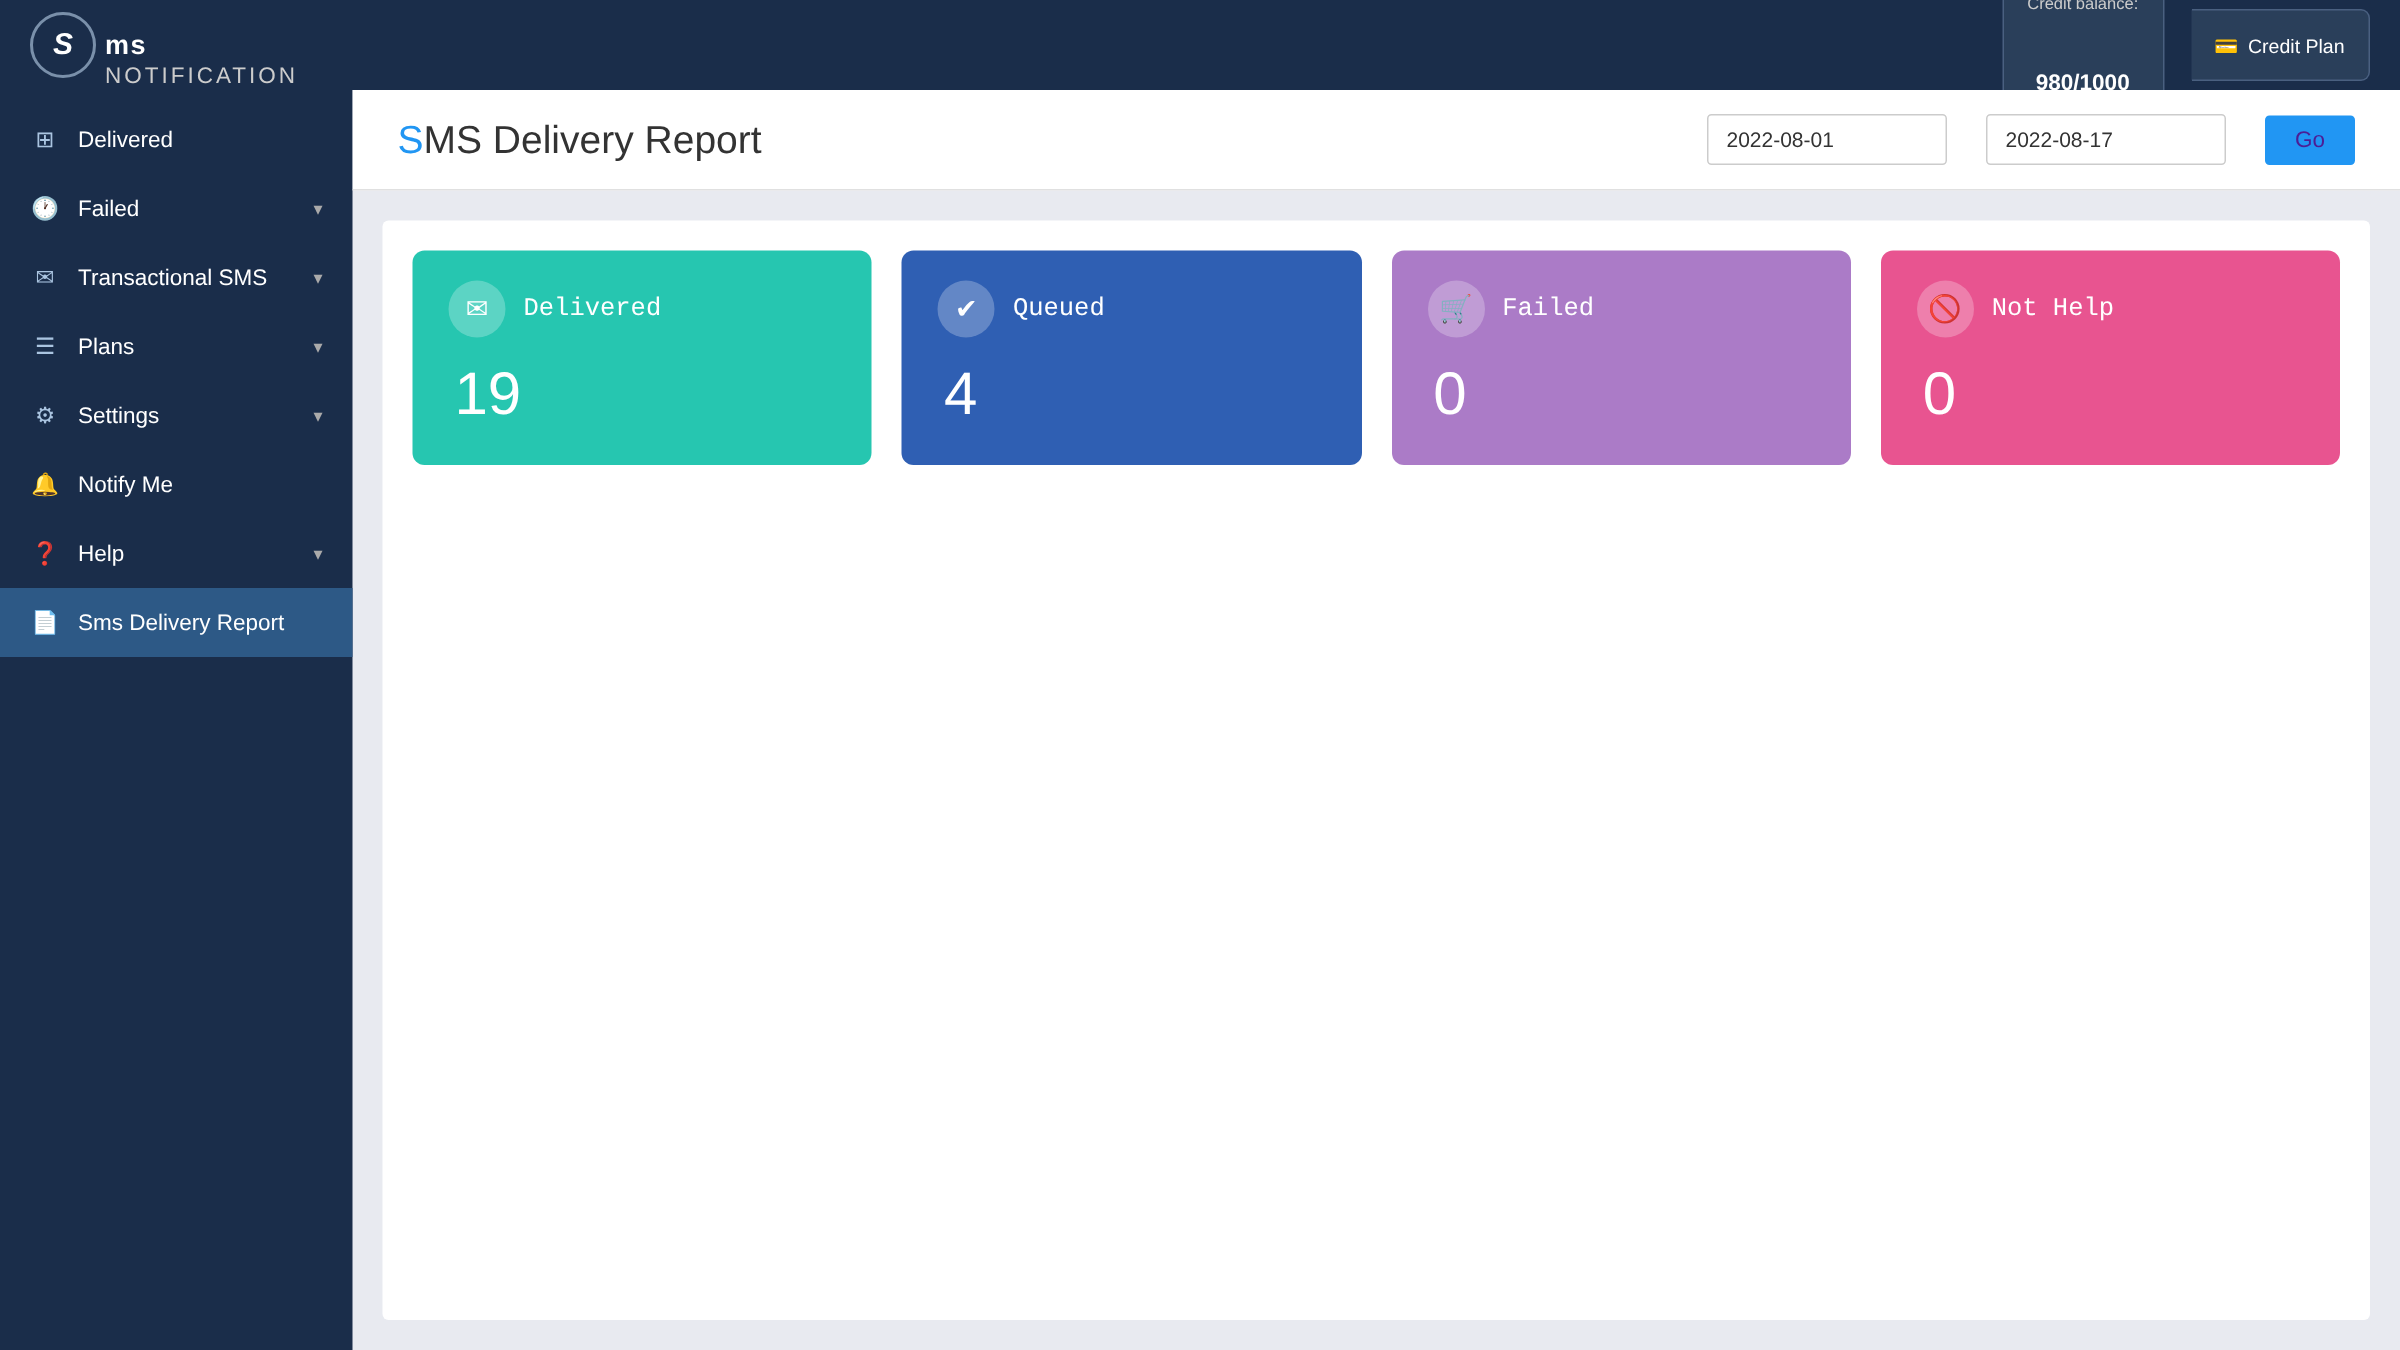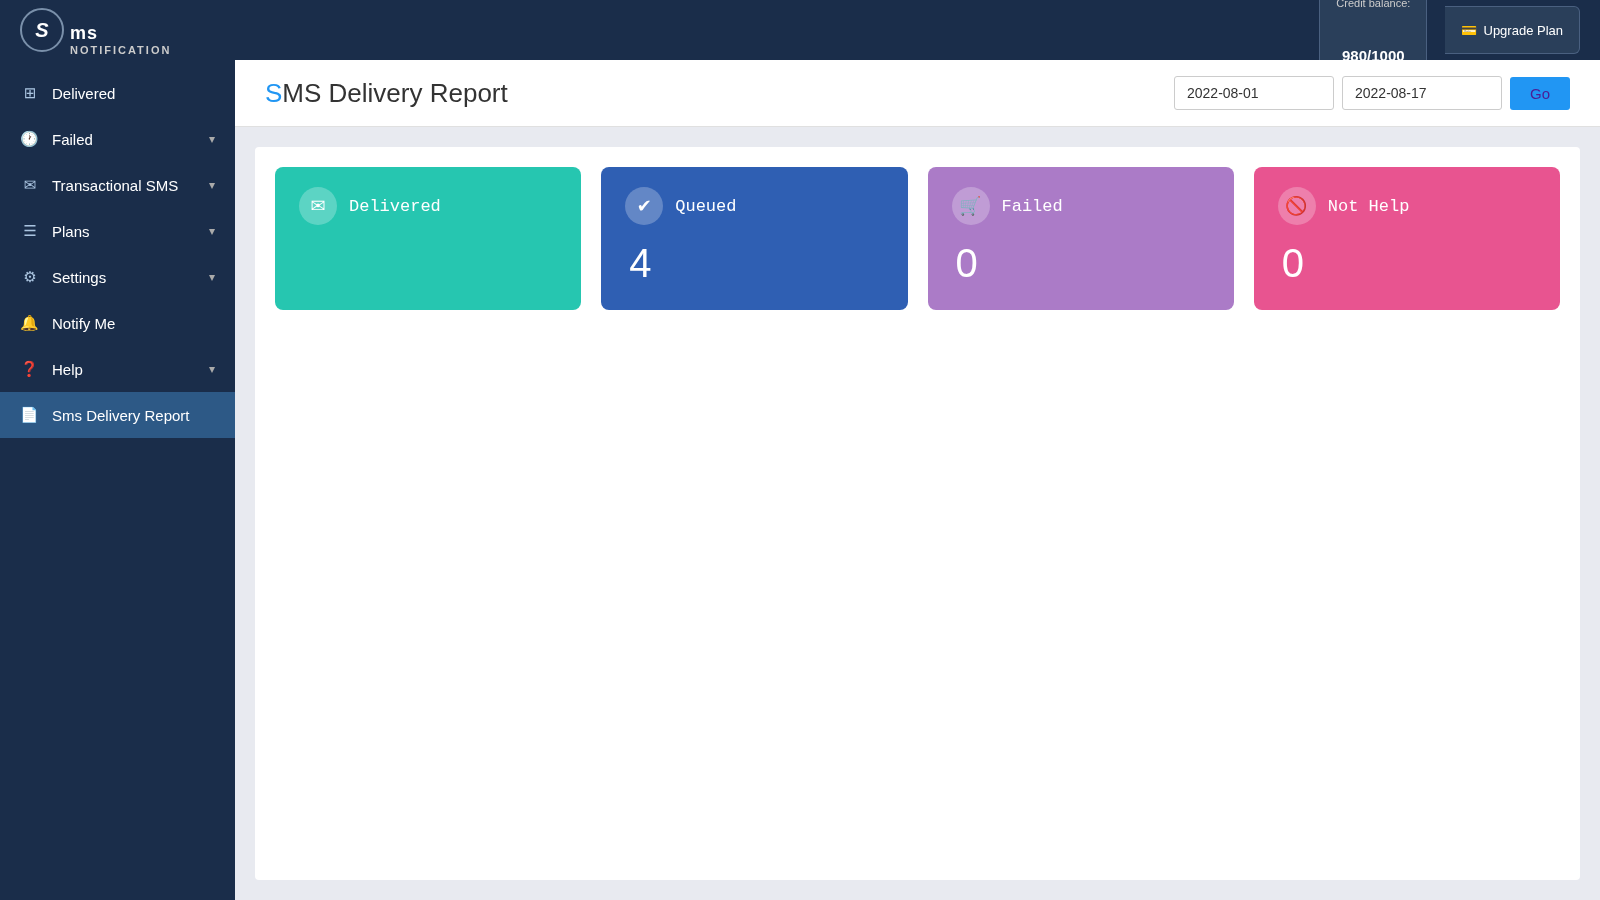--- a/index.html
+++ b/index.html
@@ -20,25 +20,24 @@
       font-size: 12px;
       line-height: 1.2;
       margin-top: 20px;
     }
     .logo-text .sms-big {
       font-size: 18px;
       font-weight: bold;
       letter-spacing: 1px;
     }
     .logo-text .notif-small {
-      font-size: 11px;
+      font-size: 15px;
       letter-spacing: 2px;
       text-transform: uppercase;
       color: #ccc;
-      font-weight: bold;
     }
 
     .header-right {
       display: flex;
       align-items: center;
       gap: 18px;
     }
     .credit-balance-box {
       background: #2a3f5a;
       border: 1px solid #4a6080;
@@ -130,21 +129,21 @@
     }
     .page-title {
       font-size: 26px;
       color: #333;
       font-weight: 400;
     }
     .page-title span.accent { color: #2196F3; }
     .date-filters {
       display: flex;
       align-items: center;
-      gap: 8px;
+      gap: 26px;
       border-radius: 12px;
     }
     .date-input {
       border: 1px solid #ccc;
       padding: 8px 12px;
       font-size: 14px;
       border-radius: 3px;
       color: #333;
       width: 160px;
     }
@@ -245,21 +244,21 @@
     </div>
   </div>
 
   <div class="header-right">
     <div class="credit-balance-box">
       <div class="label">Credit balance:</div>
       <div class="amount">980/1000</div>
     </div>
     <button class="upgrade-btn">
       <span>💳</span>
-      <span>Upgrade Plan</span>
+      <span>Credit Plan</span>
     </button>
   </div>
 </div>
 
 <div class="main-layout">
 
   <nav class="sidebar">
     <div class="sidebar-item">
       <span class="icon">⊞</span>
       <span>Delivered</span>
@@ -313,20 +312,21 @@
     </div>
 
     <div class="cards-container">
       <div class="cards-row">
 
         <div class="stat-card card-delivered">
           <div class="card-header">
             <div class="card-icon-circle">✉</div>
             <span class="card-label">Delivered</span>
           </div>
+          <div class="card-value">19</div>
         </div>
 
         <div class="stat-card card-queued">
           <div class="card-header">
             <div class="card-icon-circle">✔</div>
             <span class="card-label">Queued</span>
           </div>
           <div class="card-value">4</div>
         </div>
 

